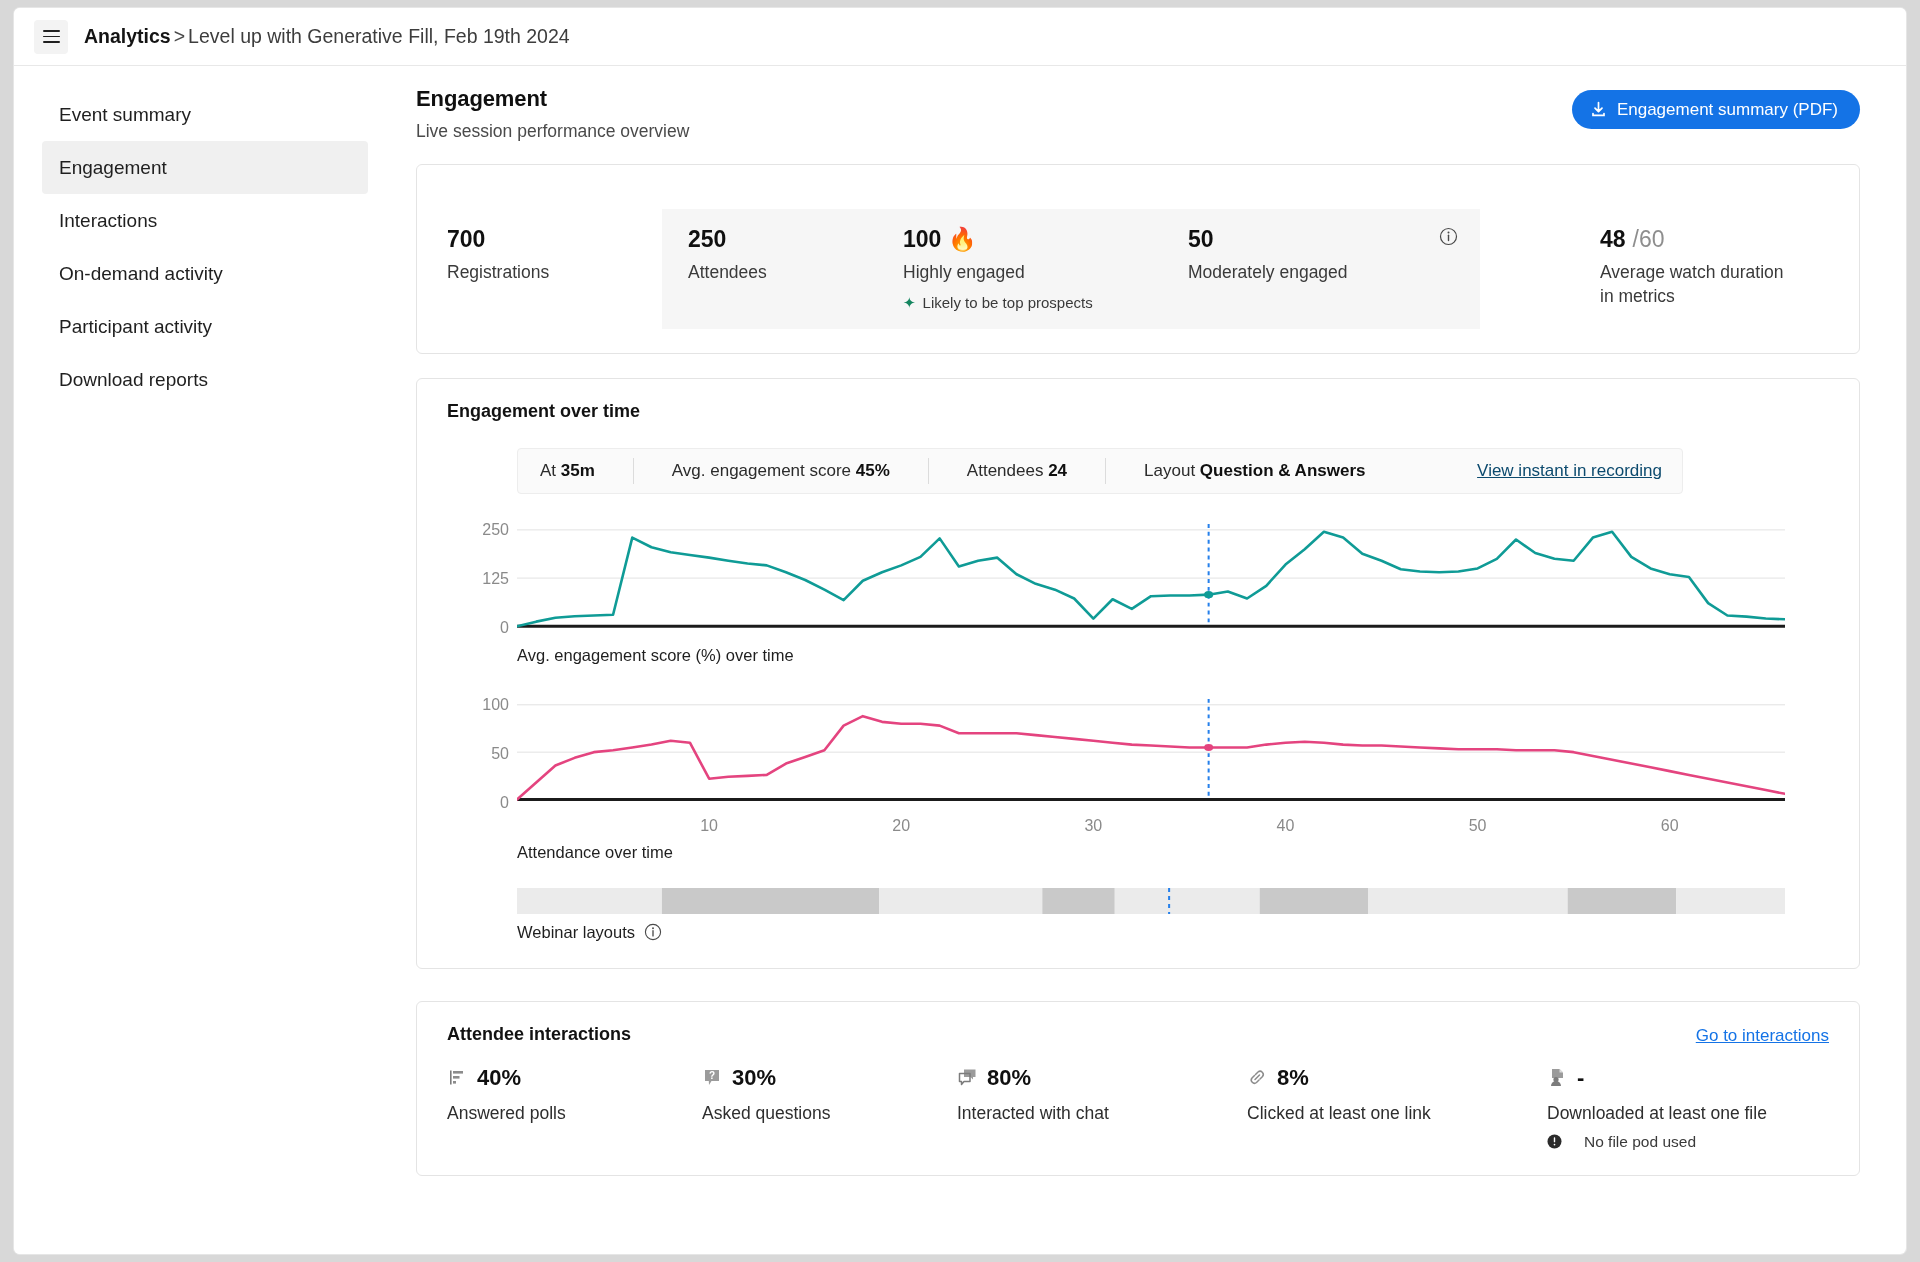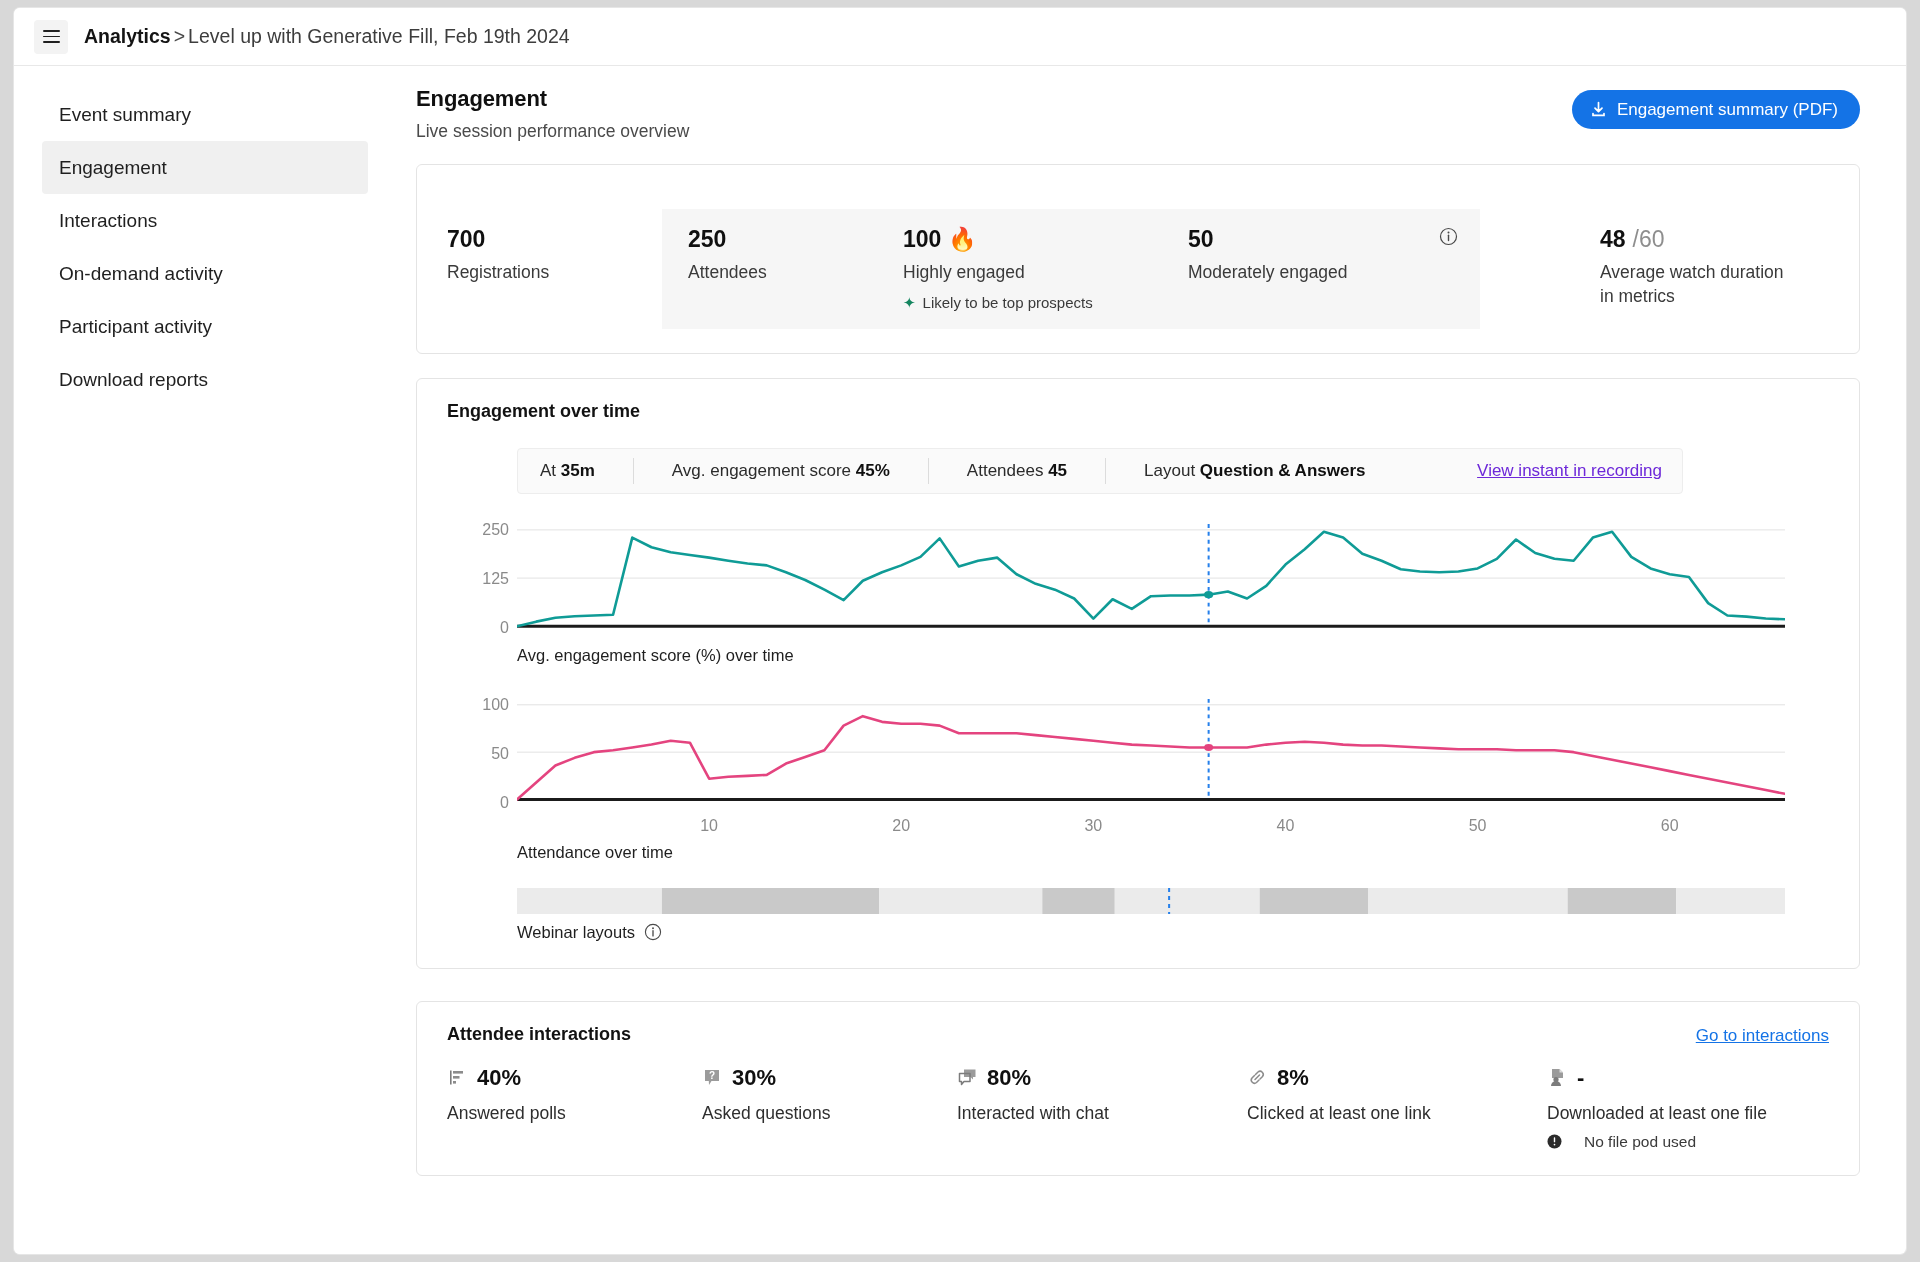--- a/index.html
+++ b/index.html
@@ -167,21 +167,21 @@
     margin-left: 70px;
     margin-right: 150px;
     gap: 16px;
   }
   .tipseg { padding: 0 22px; white-space: nowrap; }
   .tipseg:first-child { padding-left: 0; }
   .tipseg b { font-weight: bold; color: #101010; }
   .tipdiv { width: 1px; height: 26px; background: #dcdcdc; }
   .tiplink {
     margin-left: auto;
-    color: #6d28d9;
+    color: #0c4a6e;
     text-decoration: underline;
     font-size: 17px;
     cursor: pointer;
     white-space: nowrap;
   }
 
   .plot { position: relative; margin-top: 22px; }
   .plot svg { display: block; width: 100%; }
   .axis-caption {
     font-size: 16.5px; color: #1f1f1f; margin-top: 4px;
@@ -318,21 +318,21 @@
 
       <section class="card eot-card">
         <div class="card-title">Engagement over time</div>
 
         <div style="margin-top:26px">
           <div class="tipbar">
             <span class="tipseg"><span>At</span> <b>35m</b></span>
             <span class="tipdiv"></span>
             <span class="tipseg"><span>Avg. engagement score</span> <b>45%</b></span>
             <span class="tipdiv"></span>
-            <span class="tipseg"><span>Attendees</span> <b>45</b></span>
+            <span class="tipseg"><span>Attendees</span> <b>24</b></span>
             <span class="tipdiv"></span>
             <span class="tipseg"><span>Layout</span> <b>Question &amp; Answers</b></span>
             <span class="tiplink">View instant in recording</span>
           </div>
         </div>
 
         <div class="chart-zone">
 
           <div class="plot">
             <svg viewBox="0 0 1000 120" preserveAspectRatio="none" style="height:118px">

